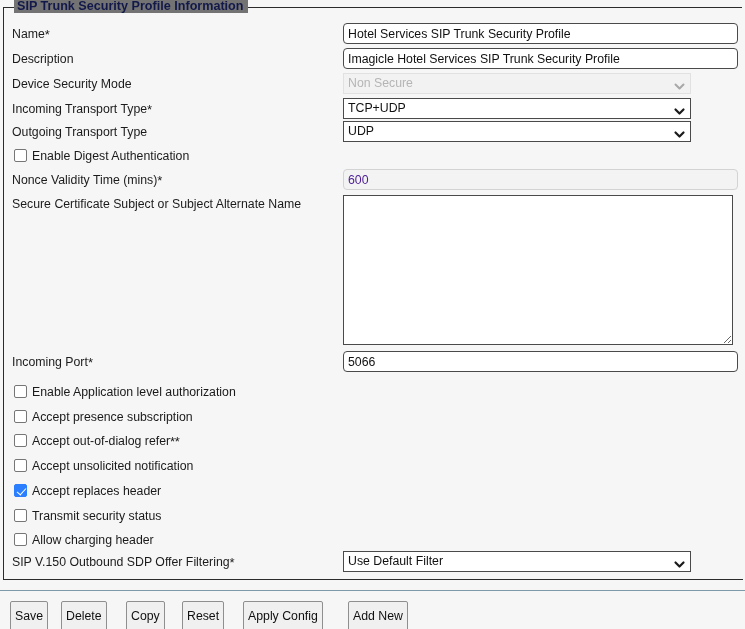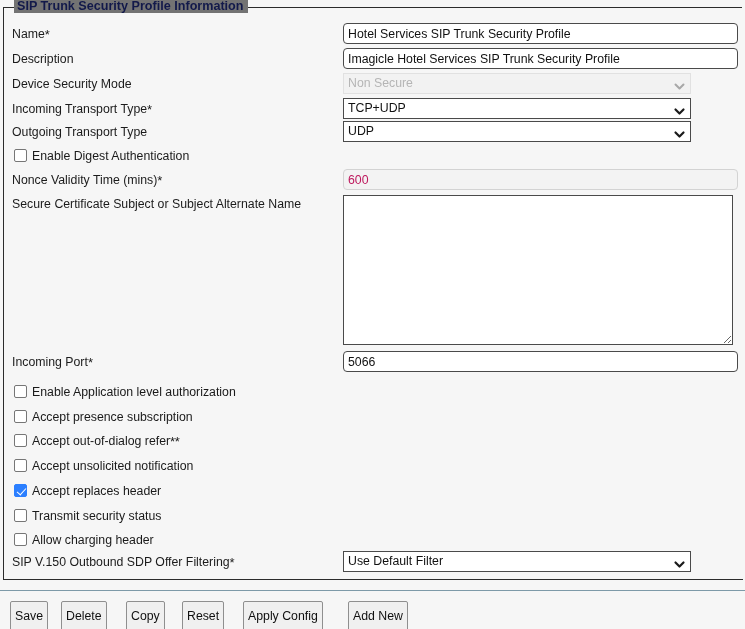--- a/index.html
+++ b/index.html
@@ -88,21 +88,21 @@
     font-family: "Liberation Sans", sans-serif;
     font-size: 12.3px;
     color: #111111;
     padding: 0 4px;
     line-height: 19px;
     border-radius: 4px;
   }
   .txt.disabled {
     border: 1px solid #d3d3d3;
     background: #f3f3f3;
-    color: #be185d;
+    color: #4c1d95;
   }
 
   select.sel {
     position: absolute;
     left: 343px;
     top: -2px;
     width: 348px;
     height: 21px;
     box-sizing: border-box;
     border: 1px solid #4a4a4a;

